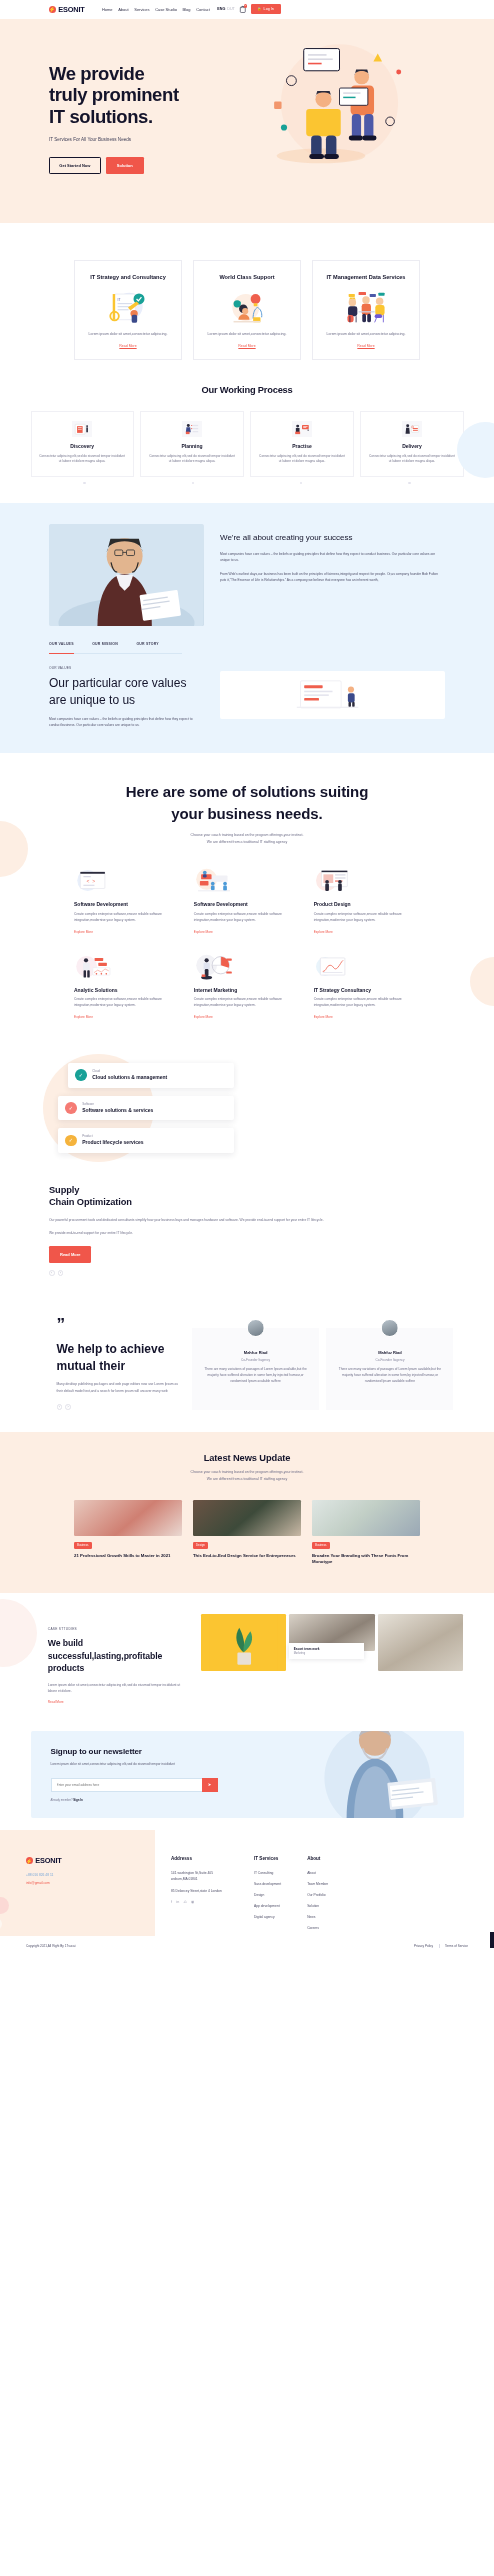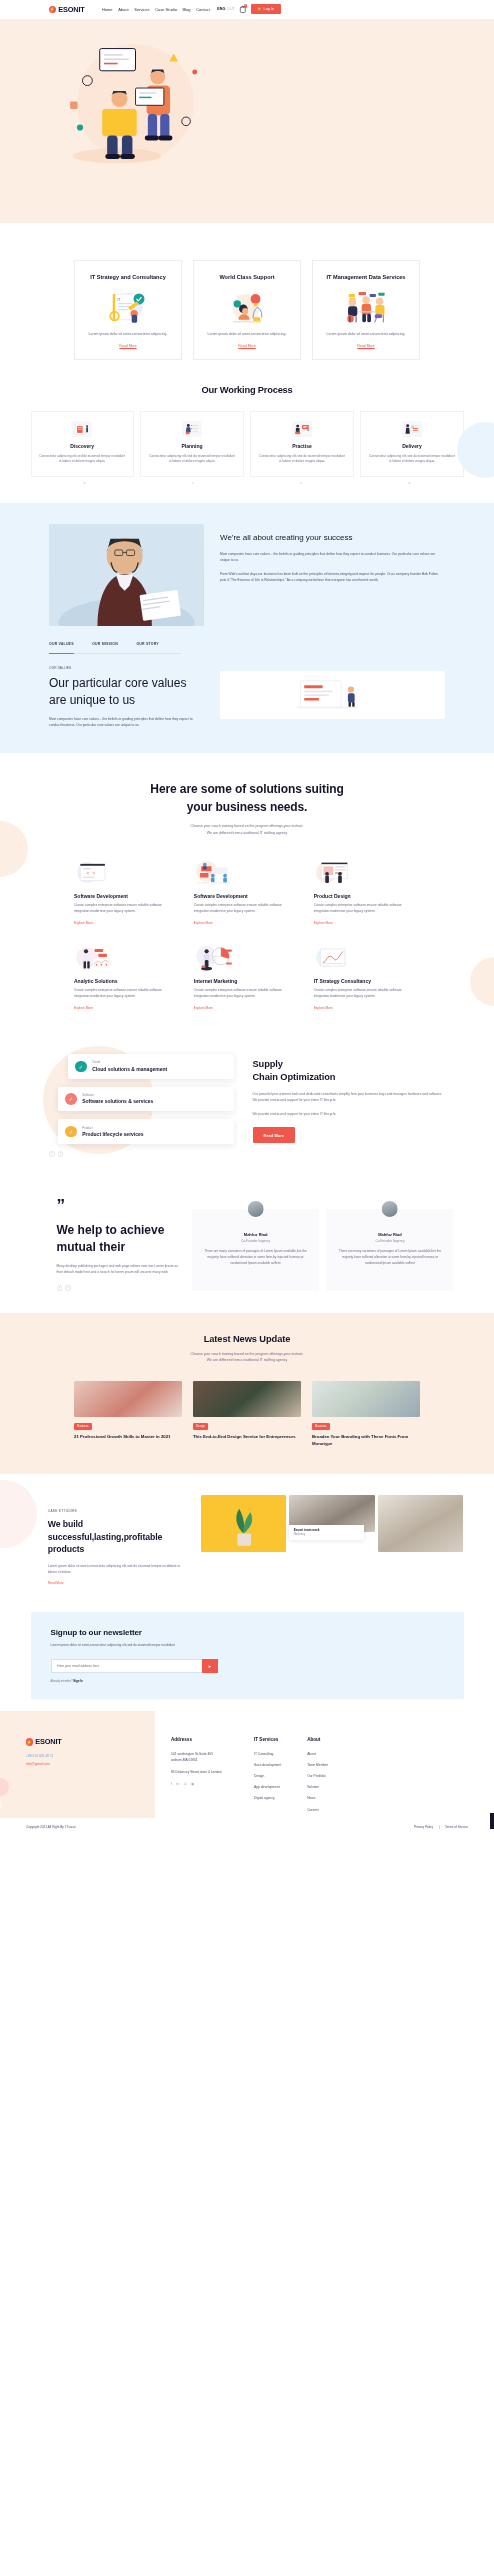--- a/index.html
+++ b/index.html
@@ -173,21 +173,21 @@
   .tab-left p { font-size: 3.3px; color: #50506a; line-height: 1.85; margin-top: 6.2px; }
   .tab-right { flex: 1; }
   .tab-card {
     background: #fff; border-radius: 1.9px; height: 48px; margin-top: 5px;
     position: relative; overflow: hidden;
   }
 
   
   .sol { background: #fff; padding: 28.4px 0 18.5px; position: relative; overflow: hidden; }
   .sol h2 {
-    text-align: center; font-size: 12px; font-weight: 800; line-height: 1.45;
+    text-align: center; font-size: 15px; font-weight: 800; line-height: 1.45;
     max-width: 247px; margin: 0 auto; letter-spacing: -0.1px;
   }
   .sol-sub { text-align: center; font-size: 3.5px; color: #6c6c86; line-height: 1.9; margin-top: 7.4px; }
   .sol-grid {
     width: 346px; margin: 20px auto 0;
     display: grid; grid-template-columns: repeat(3, 1fr); gap: 16px 13.6px;
   }
   .sol-card .sol-ill {
     height: 31px; display: flex; align-items: center; justify-content: flex-start;
     margin-bottom: 5px;
@@ -199,21 +199,21 @@
     position: absolute; left: -28px; top: 68px; width: 56px; height: 56px;
     border-radius: 50%; background: #fdeee3;
   }
   .pink-circle-r {
     position: absolute; right: -25px; top: 204px; width: 49px; height: 49px;
     border-radius: 50%; background: #fdeee3;
   }
 
   
   .supply { background: #fff; padding: 16px 0 25px; position: relative; overflow: hidden; }
-  .supply-inner { width: 396px; margin: 0 auto; display: flex; gap: 18.5px; position: relative; z-index: 2; }
+  .supply-inner { width: 396px; margin: 0 auto; display: flex; gap: 18.5px; position: relative; z-index: 2; flex-direction: column; }
   .supply-left { width: 185px; position: relative; padding: 8.7px 0 0 18.5px; }
   .supply-blob {
     position: absolute; left: -6.2px; top: 0; width: 111px; height: 108px;
     border-radius: 50%; background: #fdeee3;
   }
   .feat-card {
     background: #fff; box-shadow: 0 1.2px 6.2px rgba(20,20,43,.09);
     border-radius: 1.9px; padding: 6.2px 7.4px; display: flex; align-items: center;
     gap: 5.6px; position: relative; z-index: 2;
   }
@@ -303,21 +303,21 @@
   .case-caption .cs { font-size: 2.6px; color: #8a8aa0; margin-top: 1.2px; }
   .cases-blob {
     position: absolute; left: -31px; top: 6.2px; width: 68px; height: 68px;
     border-radius: 50%; background: #fdf2ef;
   }
 
   
   .news-letter { background: #fff; padding: 5px 0 12.4px; position: relative; }
   .nl-box {
     width: 433px; margin: 0 auto; background: #eaf4fd; border-radius: 1.9px;
-    display: flex; position: relative; min-height: 80px; flex-direction: column;
+    display: flex; position: relative; min-height: 80px;
   }
   .nl-left { width: 229px; padding: 16px 0 16px 20px; }
   .nl-left h2 { font-size: 8px; font-weight: 700; letter-spacing: -0.1px; }
   .nl-left p { font-size: 3.2px; color: #5b5b74; line-height: 1.85; margin-top: 5.6px; }
   .nl-form { display: flex; margin-top: 10px; width: 167px; }
   .nl-input {
     flex: 1; border: 0.6px solid #d2e3f1; background: #fff; padding: 4.3px 5px;
     font-size: 3.2px; color: #9e9eb2; font-family: "Liberation Sans", sans-serif;
     border-right: none; outline: none;
   }
@@ -401,20 +401,32 @@
       </div>
       <button class="login-btn">
         <span>🔒</span>
         <span>Log In</span>
       </button>
     </div>
   </div>
 
   <div class="hero">
     <div class="hero-inner">
+      <div class="hero-left">
+        <h1 class="hero-title">
+          <span>We provide</span><br>
+          <span>truly prominent</span><br>
+          <span>IT solutions.</span>
+        </h1>
+        <div class="hero-sub">IT Services For All Your Business Needs</div>
+        <div class="hero-btns">
+          <button class="btn-outline">Get Started Now</button>
+          <button class="btn-solid">Solution</button>
+        </div>
+      </div>
       <div class="hero-art">
         <svg width="185" height="148" viewBox="0 0 300 240" style="position:absolute;left:-6.2px;top:-28px">
           <circle cx="150" cy="110" r="95" fill="#fbe0cf" opacity="0.55"></circle>
           <rect x="92" y="22" width="58" height="36" rx="3" fill="#fff" stroke="#14142b" stroke-width="1.6"></rect>
           <rect x="99" y="31" width="30" height="2.6" fill="#d8d8e2"></rect>
           <rect x="99" y="38" width="40" height="2.6" fill="#d8d8e2"></rect>
           <rect x="99" y="45" width="22" height="2.6" fill="#f0564a"></rect>
 
           <ellipse cx="120" cy="196" rx="72" ry="12" fill="#f7cfae" opacity="0.5"></ellipse>
           <rect x="96" y="120" width="56" height="44" rx="5" fill="#fbc531"></rect>

